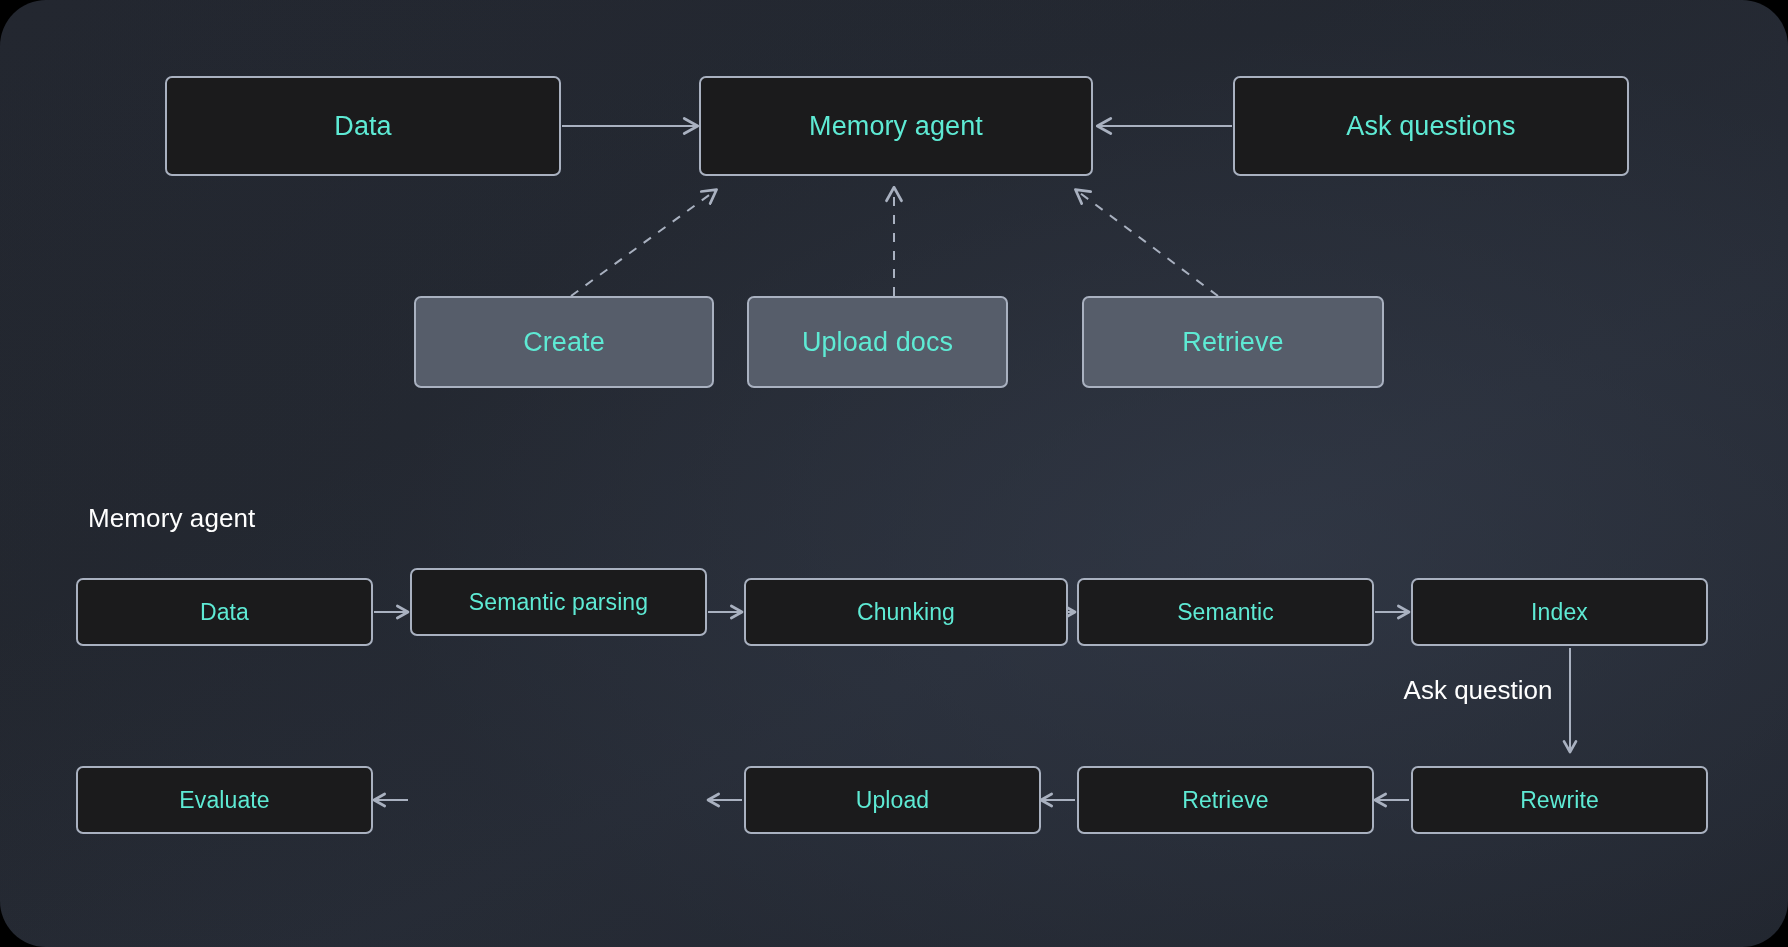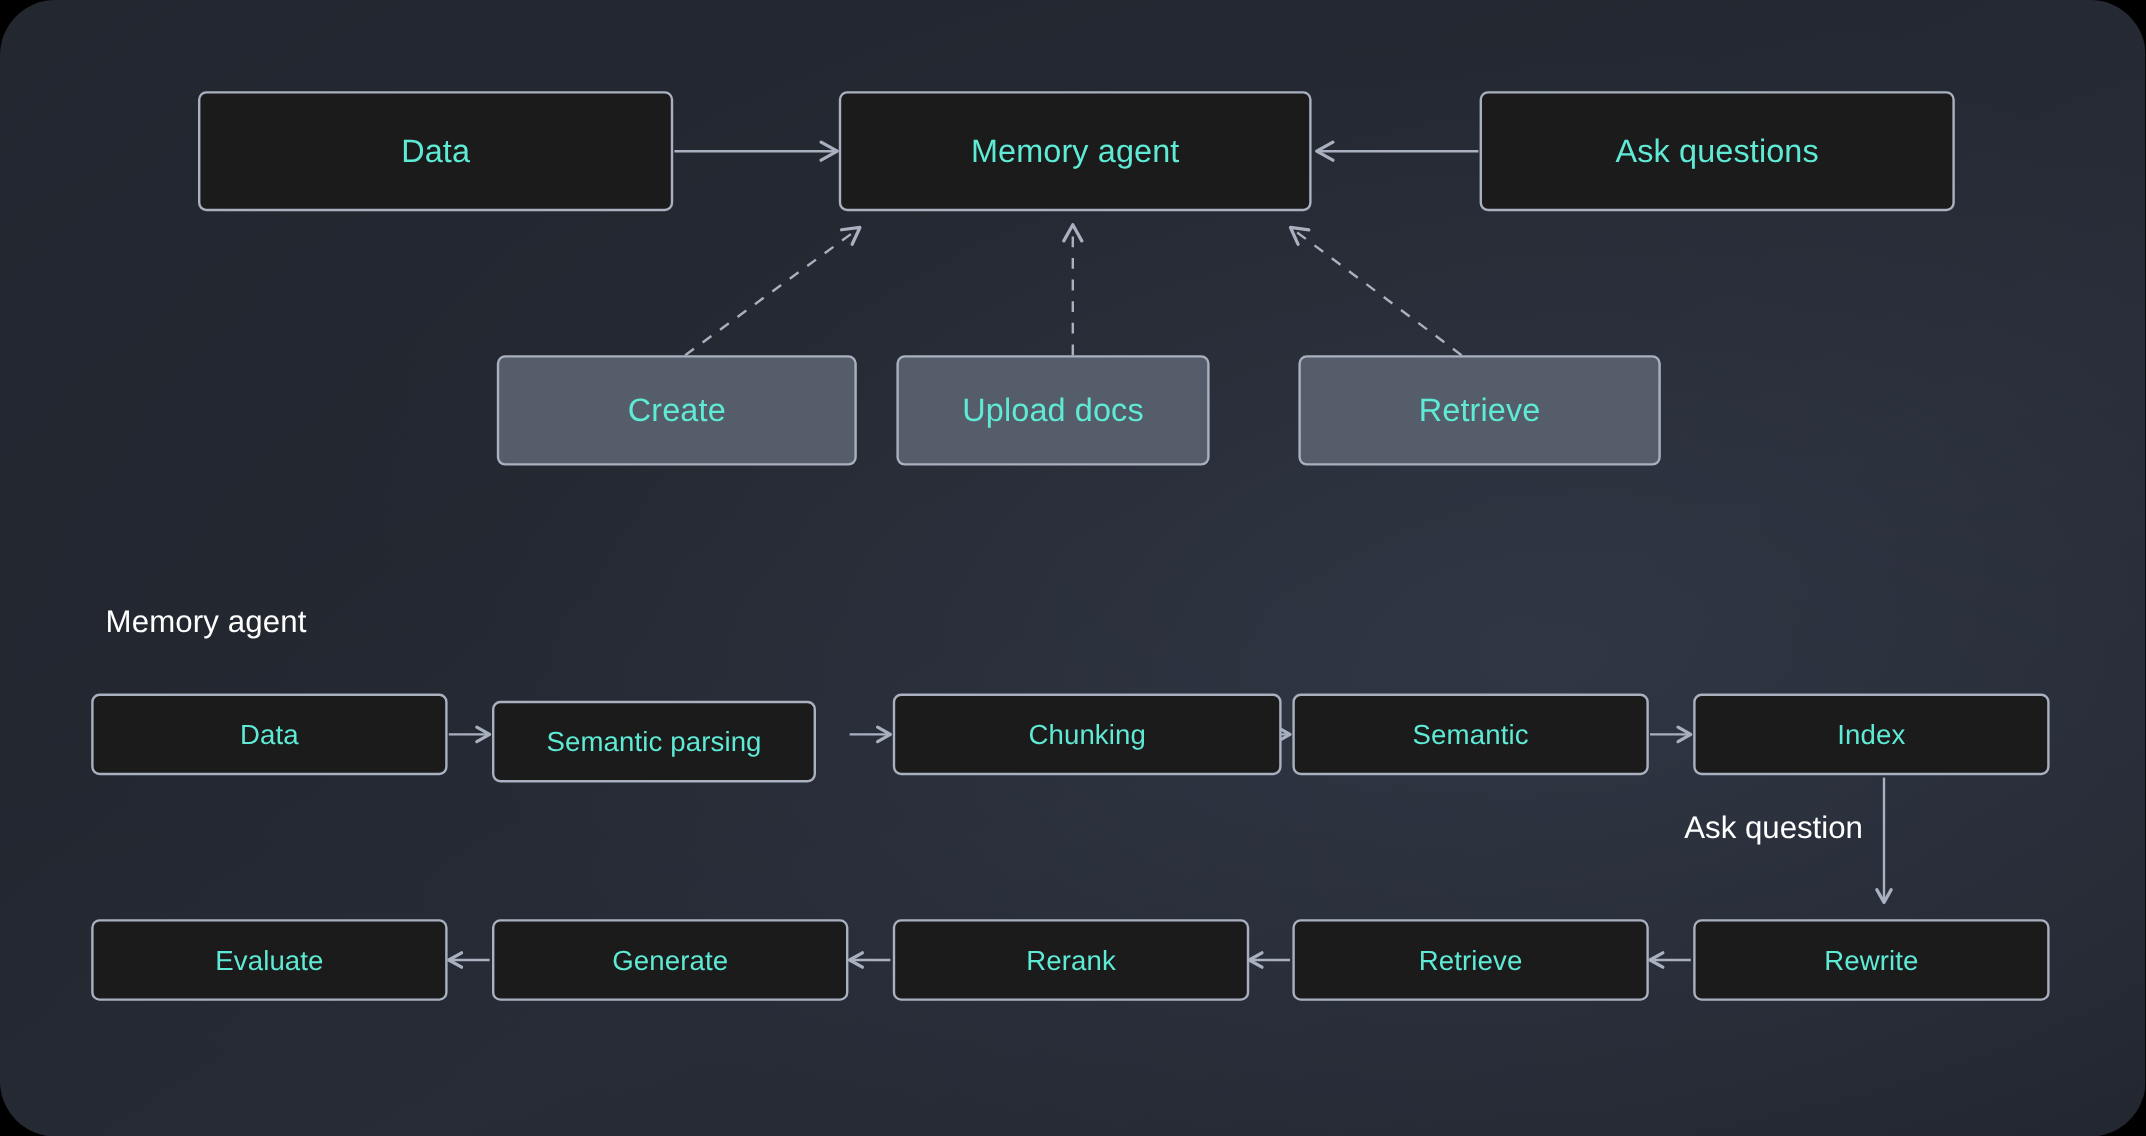--- a/index.html
+++ b/index.html
@@ -128,26 +128,25 @@
 
   <div class="node r1" style="left:1233px; top:76px; width:396px;">Ask questions</div>
 
   <div class="node r2 filled" style="left:747px; top:296px; width:261px;">Upload docs</div>
 
   <div class="node r2 filled" style="left:1082px; top:296px; width:302px;">Retrieve</div>
 
   <div class="section-title" style="left:88px; top:503px;">Memory agent</div>
 
   <div class="node rp" style="left:76px; top:578px; width:297px;">Data</div>
-  <div class="node rp" style="left:410px; top:584px; width:270px;">Semantic parsing</div>
+  <div class="node rp" style="left:410px; top:568px; width:297px;">Semantic parsing</div>
   <div class="node rp" style="left:744px; top:578px; width:324px;">Chunking</div>
   <div class="node rp" style="left:1077px; top:578px; width:297px;">Semantic</div>
   <div class="node rp" style="left:1411px; top:578px; width:297px;">Index</div>
 
   <div class="edge-label" style="left:1478px; top:690px; transform:translate(-50%,-50%); background:transparent;">Ask question</div>
 
   <div class="node rp" style="left:76px; top:766px; width:297px;">Evaluate</div>
-  <div class="node rp" style="left:410px; top:766px; width:297px;">Generate</div>
-  <div class="node rp" style="left:744px; top:766px; width:297px;">Rerank</div>
+  <div class="node rp" style="left:744px; top:766px; width:297px;">Upload</div>
   <div class="node rp" style="left:1077px; top:766px; width:297px;">Retrieve</div>
   <div class="node rp" style="left:1411px; top:766px; width:297px;">Rewrite</div>
 
 </div>
 
 </body></html>

